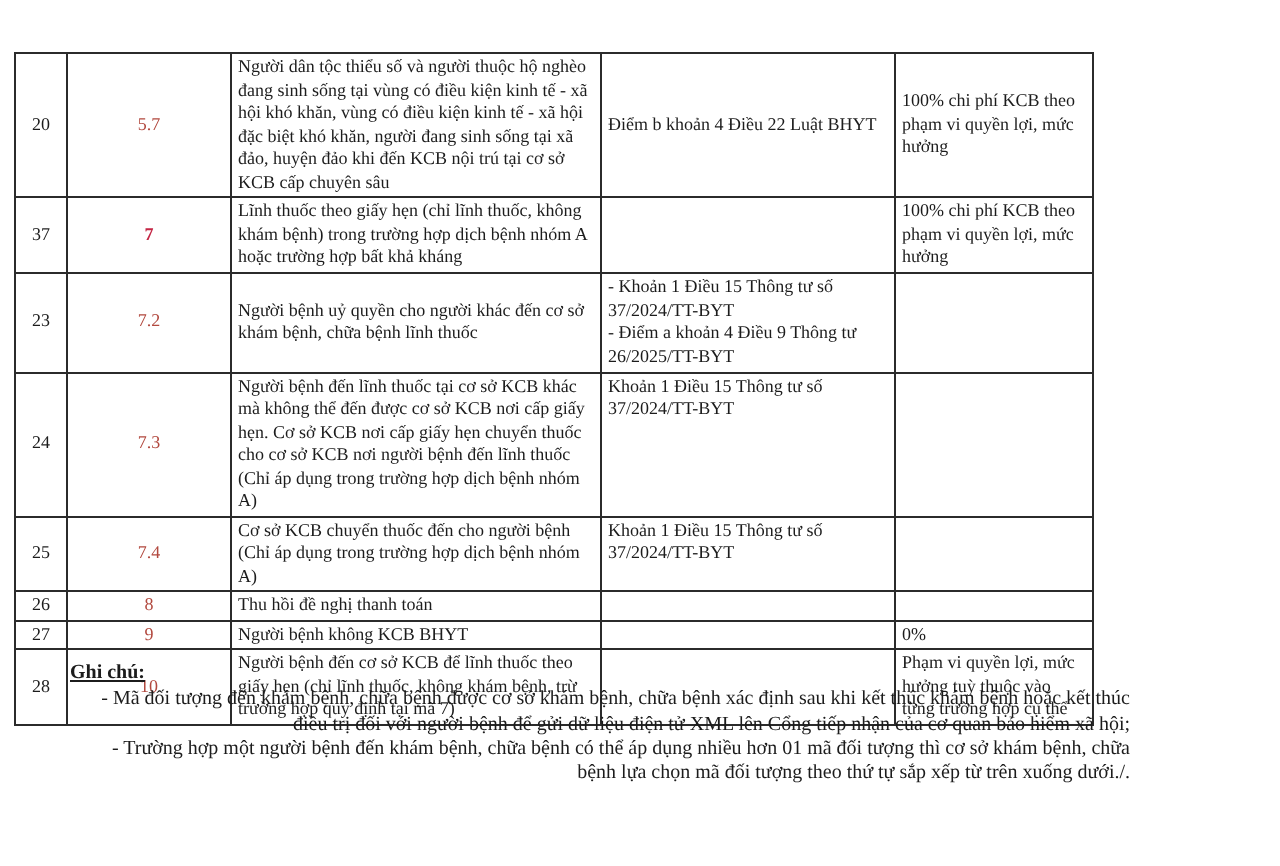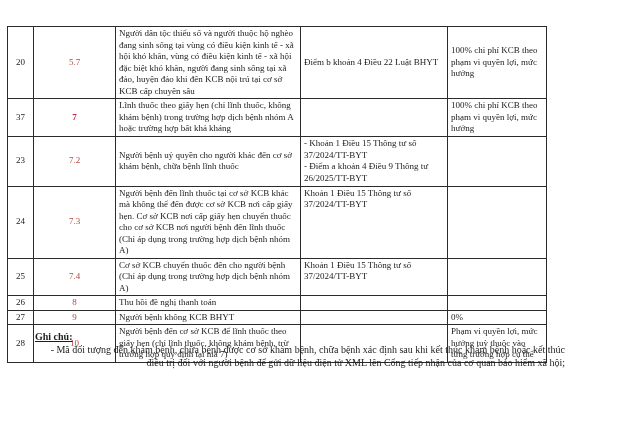--- a/index.html
+++ b/index.html
@@ -127,15 +127,16 @@
         <td class="desc">Người bệnh đến cơ sở KCB để lĩnh thuốc theo giấy hẹn (chỉ lĩnh thuốc, không khám bệnh, trừ trường hợp quy định tại mã 7)</td>
         <td class="legal"></td>
         <td class="benefit">Phạm vi quyền lợi, mức hưởng tuỳ thuộc vào từng trường hợp cụ thể</td>
       </tr>
     </tbody>
   </table>
 
   <div class="notes">
     <div class="notes-heading">Ghi chú:</div>
     <p>- Mã đối tượng đến khám bệnh, chữa bệnh được cơ sở khám bệnh, chữa bệnh xác định sau khi kết thúc khám bệnh hoặc kết thúc điều trị đối với người bệnh để gửi dữ liệu điện tử XML lên Cổng tiếp nhận của cơ quan bảo hiểm xã hội;</p>
+    <p>- Trường hợp một người bệnh đến khám bệnh, chữa bệnh có thể áp dụng nhiều hơn 01 mã đối tượng thì cơ sở khám bệnh, chữa bệnh lựa chọn mã đối tượng theo thứ tự sắp xếp từ trên xuống dưới./.</p>
   </div>
 
 </div>
 
 </body></html>

